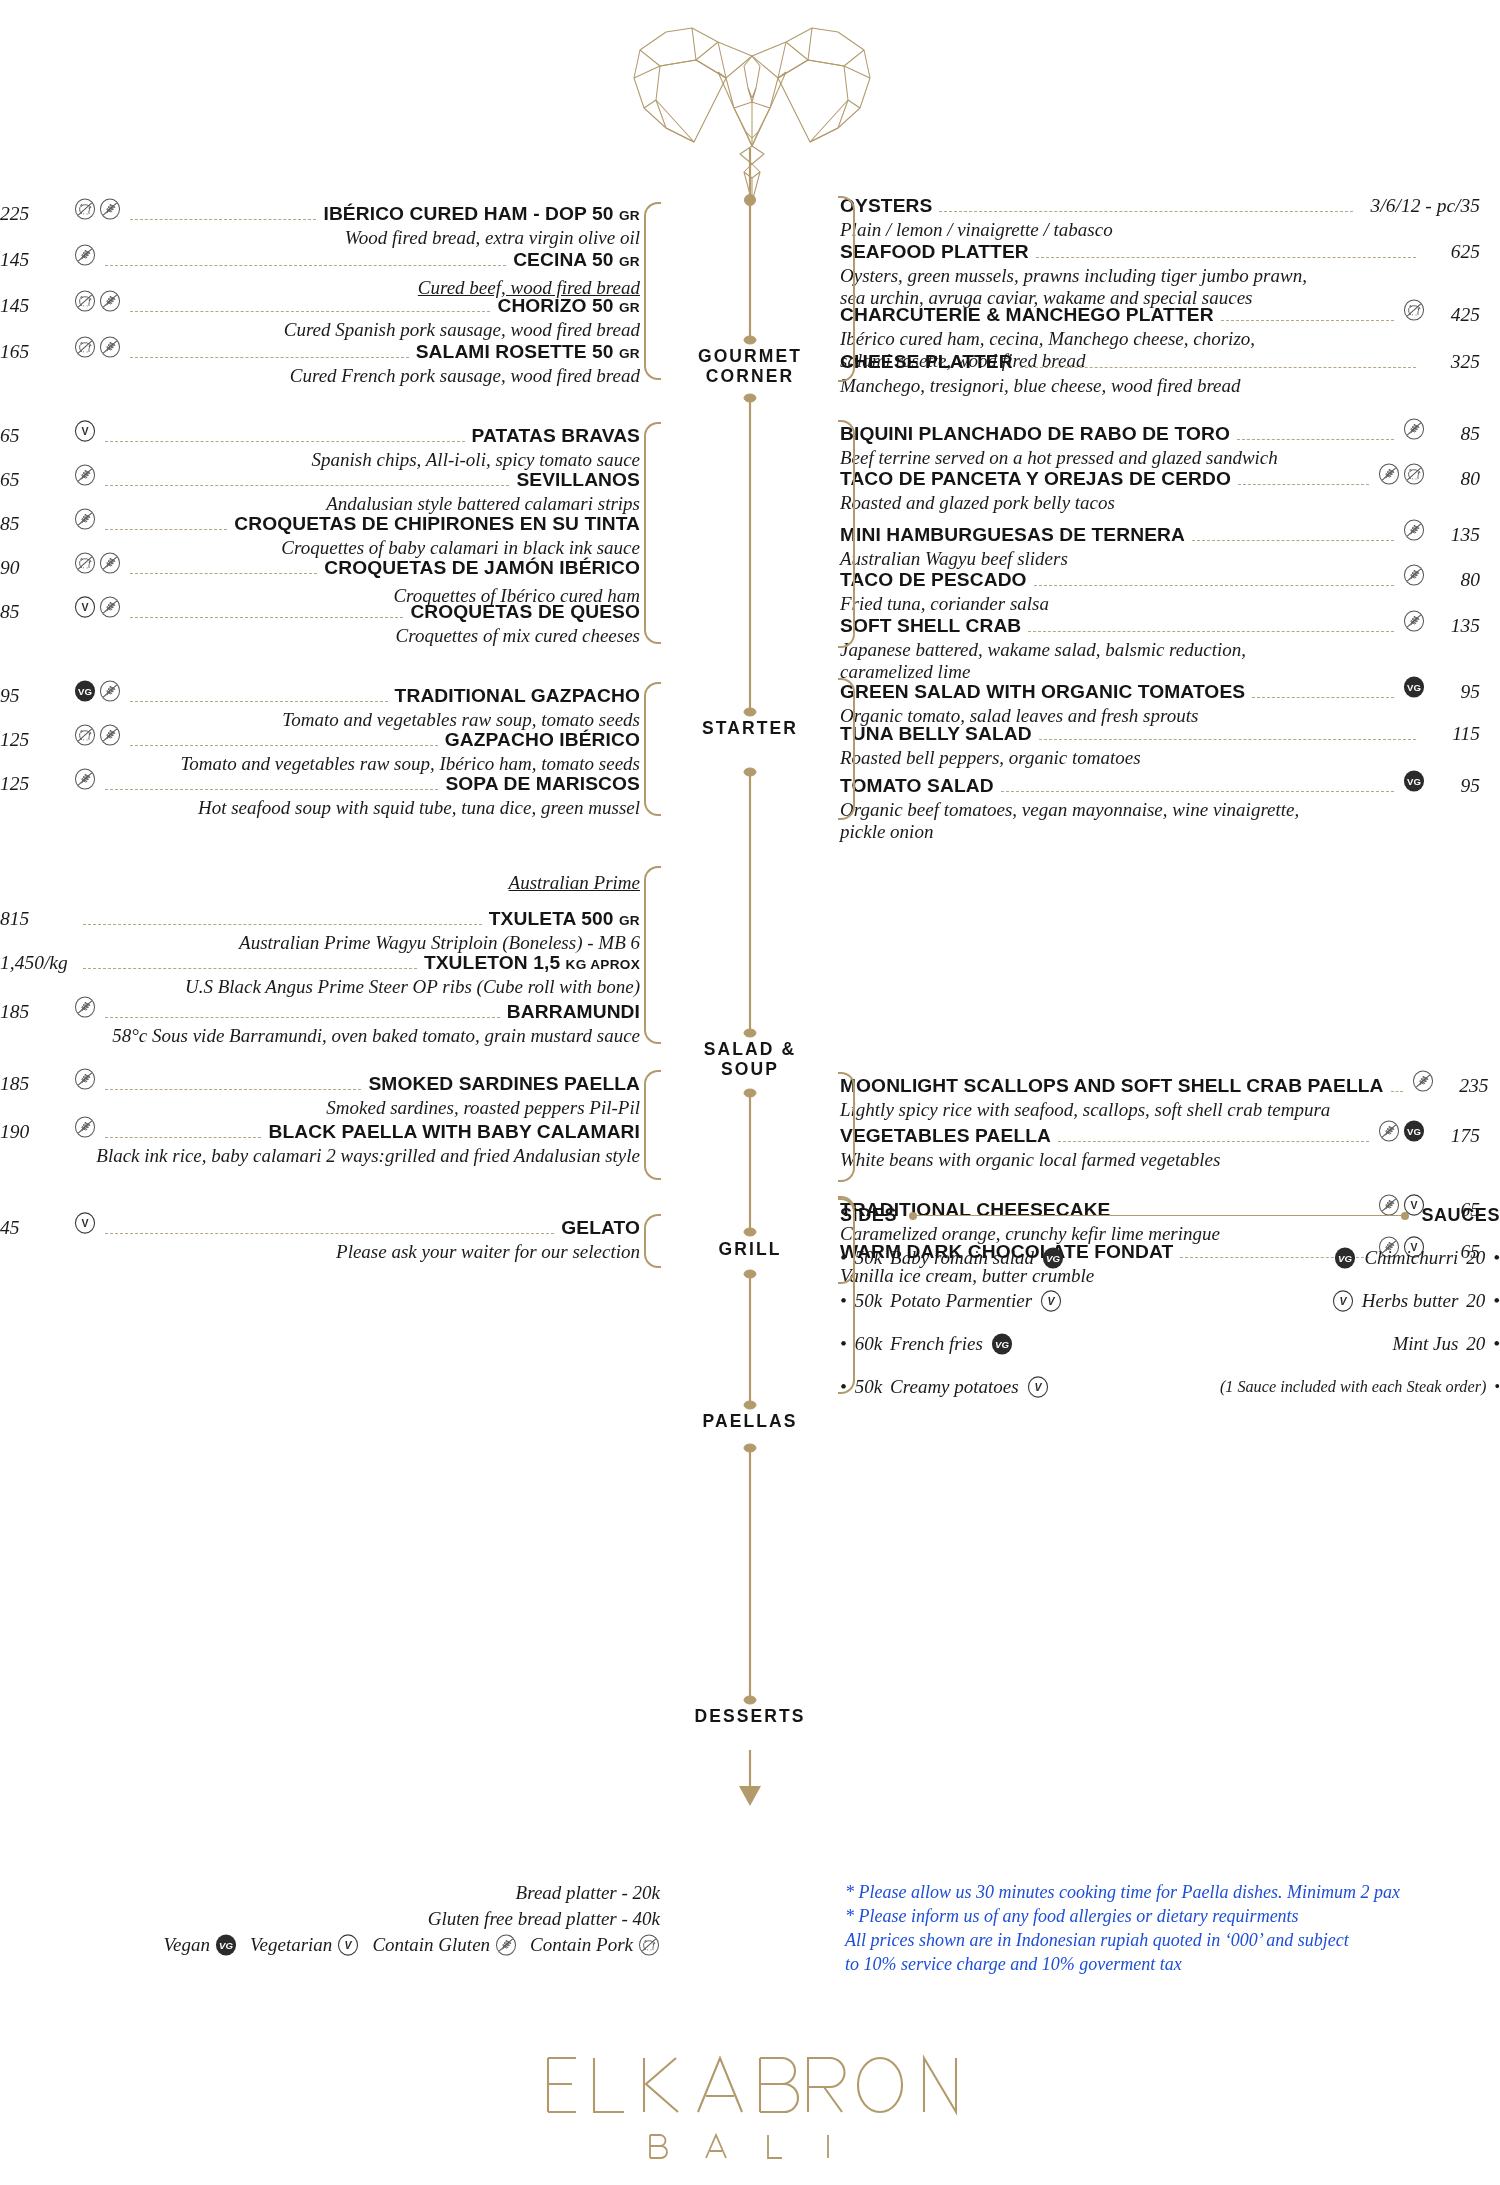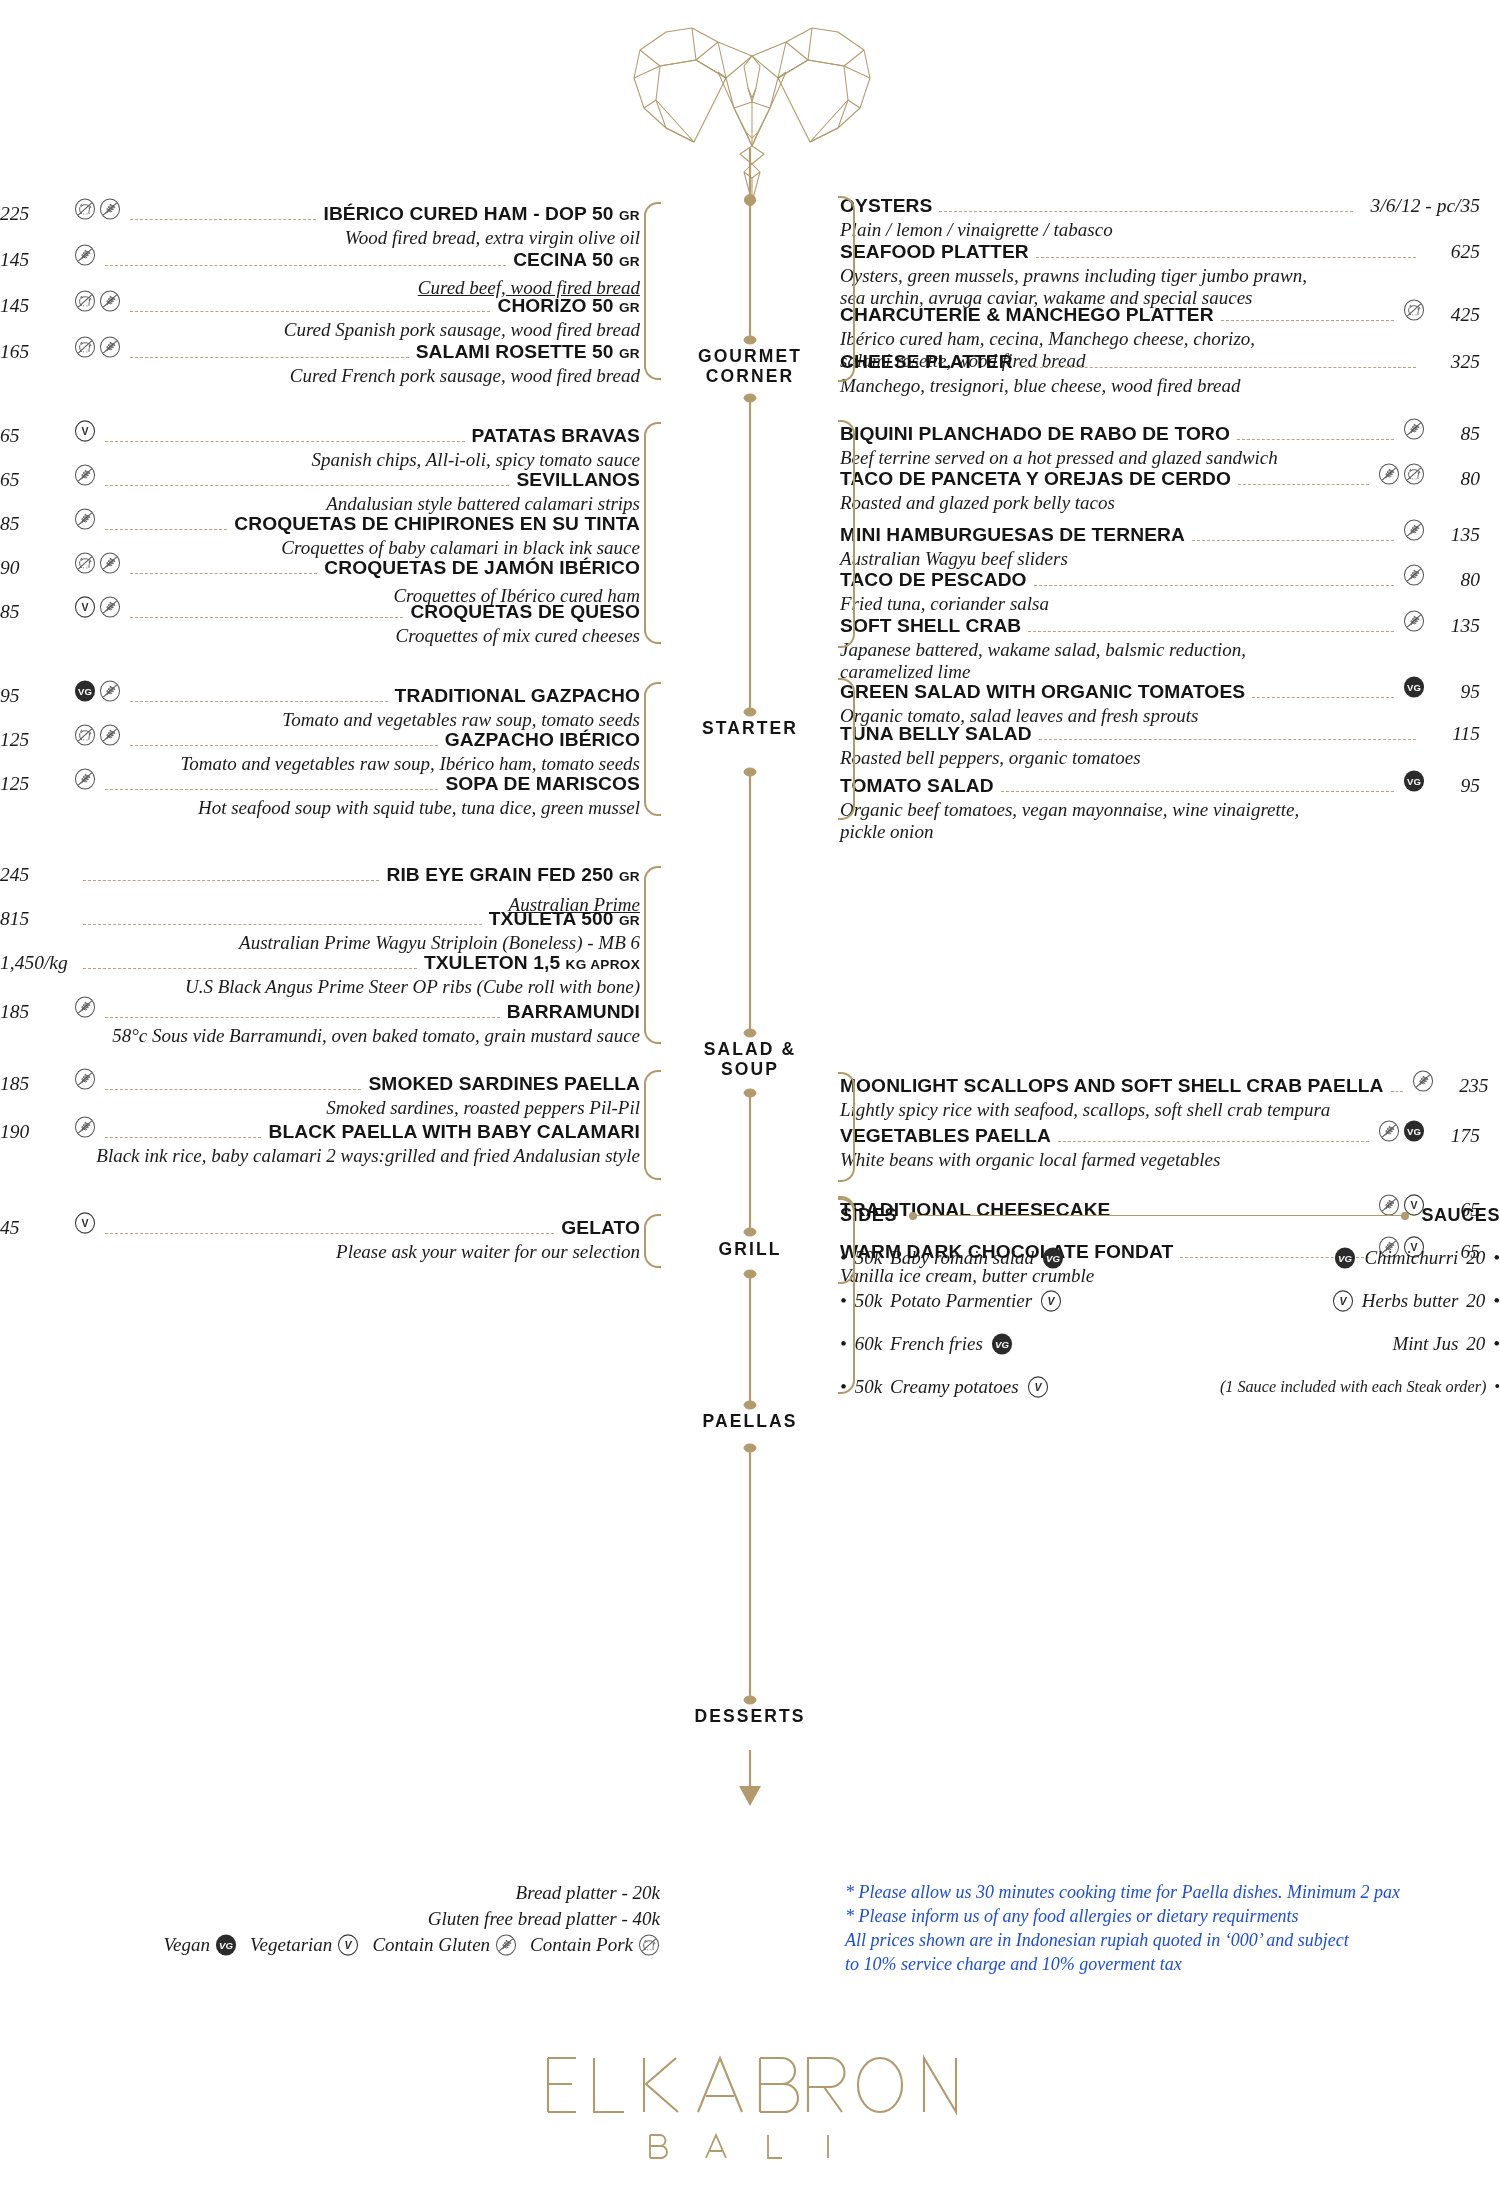--- a/index.html
+++ b/index.html
@@ -596,26 +596,20 @@
           <span class="title">SOPA DE MARISCOS</span>
         </div>
         <div class="desc" style="margin-top:2px;">
           <div>Hot seafood soup with squid tube, tuna dice, green mussel</div>
         </div>
       </div>
     </div>
     <div class="brace r" style="left: 644px; top: 682px; height: 134px;"></div>
     <div class="col-left L" style="top: 864px;">
       <div class="item" style="position:absolute;top:0px;left:0;width:640px;">
-        <div class="row left">
-          <span class="price pricecell">245</span>
-          <span class="icons"></span>
-          <span class="lead"></span>
-          <span class="title">RIB EYE GRAIN FED 250 <span class="gr">GR</span></span>
-        </div>
         <div class="desc" style="margin-top:8px;text-decoration:underline;">
           <div>Australian Prime</div>
         </div>
       </div>
       <div class="item" style="position:absolute;top:44px;left:0;width:640px;">
         <div class="row left">
           <span class="price pricecell">815</span>
           <span class="icons"></span>
           <span class="lead"></span>
           <span class="title">TXULETA 500 <span class="gr">GR</span></span>
@@ -1095,20 +1089,23 @@
               </svg>
             </span>
             <span class="ic">
               <svg viewBox="0 0 24 24">
                 <ellipse cx="12" cy="12" rx="10.4" ry="11" fill="none" stroke="#3a3a3a" stroke-width="1.2"></ellipse>
                 <text x="12" y="16.4" font-family="Liberation Sans, sans-serif" font-size="11.5" font-weight="700" fill="#2b2b2b" text-anchor="middle">V</text>
               </svg>
             </span>
           </span>
           <span class="price pricecell" style="margin-left:9px;">65</span>
+        </div>
+        <div class="desc" style="margin-top:2px;">
+          <div>Caramelized orange, crunchy kefir lime meringue</div>
         </div>
       </div>
       <div class="item" style="position:absolute;top:42px;left:0;width:640px;">
         <div class="row">
           <span class="title">WARM DARK CHOCOLATE FONDAT</span>
           <span class="lead"></span>
           <span class="icons">
             <span class="ic">
               <svg viewBox="0 0 24 24">
                 <ellipse cx="12" cy="12" rx="10.4" ry="11" fill="none" stroke="#555" stroke-width="1.1"></ellipse>

